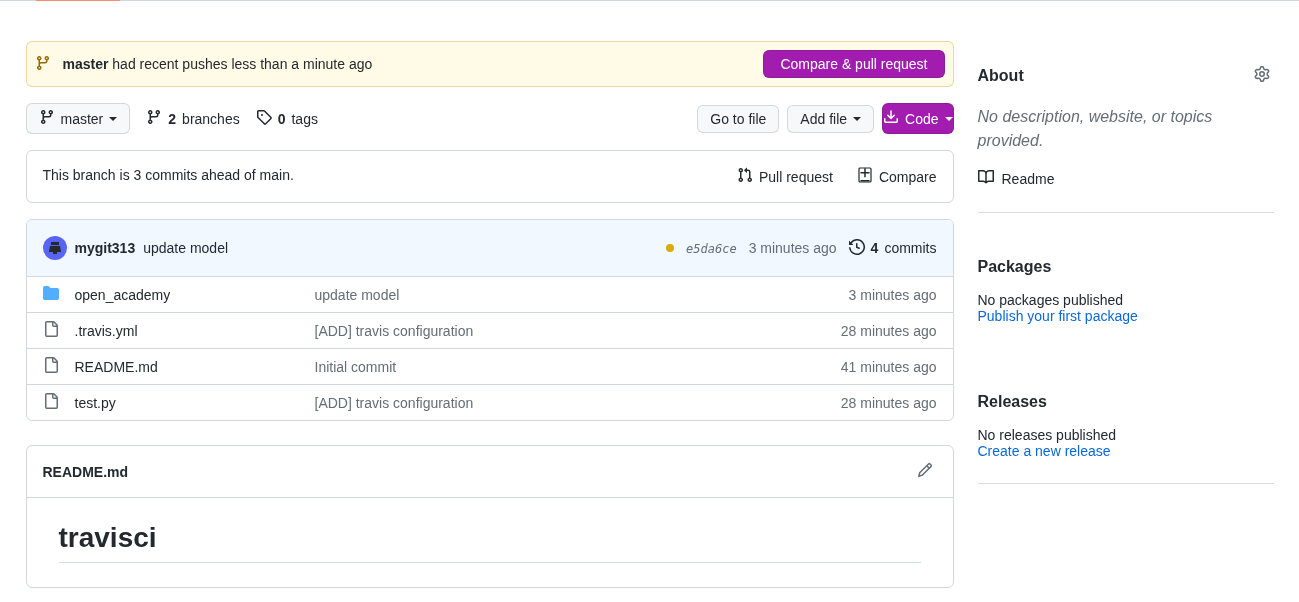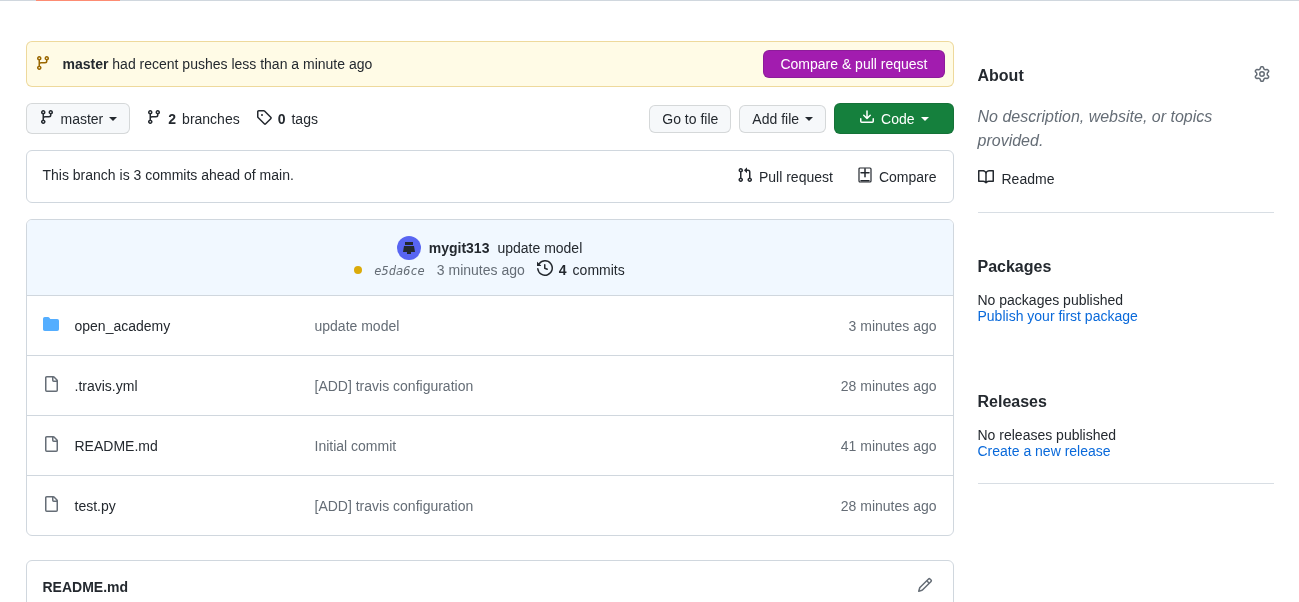--- a/index.html
+++ b/index.html
@@ -13,41 +13,41 @@
 
 .flash { display: flex; align-items: center; justify-content: space-between; padding: 8px; background: #fffbe6; border: 1px solid rgba(212,167,44,0.4); border-radius: 6px; margin-top: 24px; margin-bottom: 16px; }
 .flash-left { display: flex; align-items: center; gap: 12px; }
 .flash-text strong { font-weight: 600; }
 .btn-green { background: #a21caf; color: #fff; border: 1px solid rgba(27,31,36,0.15); border-radius: 6px; padding: 5px 16px; font-size: 14px; font-weight: 500; cursor: pointer; }
 
 
 .toolbar { display: flex; align-items: center; justify-content: space-between; margin-bottom: 16px; }
 .toolbar-left, .toolbar-right { display: flex; align-items: center; gap: 16px; }
 .btn { display: inline-flex; align-items: center; gap: 6px; background: #f6f8fa; border: 1px solid rgba(27,31,36,0.15); border-radius: 6px; padding: 5px 12px; font-size: 14px; font-weight: 500; cursor: pointer; color: #24292f; }
-.btn-code { background: #15803d; color: #fff; padding: 5px 24px; }
+.btn-code { background: #a21caf; color: #fff; padding: 5px 0; }
 .link-muted { color: #24292f; text-decoration: none; display: inline-flex; align-items: center; gap: 6px; }
 .link-muted strong { font-weight: 600; }
 
 
 .branch-info { border: 1px solid #d0d7de; border-radius: 6px; padding: 16px; margin-bottom: 16px; display: flex; align-items: flex-start; justify-content: space-between; }
 .branch-info-right { display: flex; gap: 24px; }
 .branch-link { display: inline-flex; align-items: center; gap: 6px; color: #24292f; text-decoration: none; }
 
 
 .box { border: 1px solid #d0d7de; border-radius: 6px; overflow: hidden; margin-bottom: 24px; }
-.box-header { background: #f1f8ff; border-bottom: 1px solid #d0d7de; padding: 16px; display: flex; align-items: center; justify-content: space-between; flex-direction: column; }
+.box-header { background: #f1f8ff; border-bottom: 1px solid #d0d7de; padding: 16px; display: flex; align-items: center; justify-content: space-between; }
 .commit-left { display: flex; align-items: center; gap: 8px; }
 .avatar { width: 24px; height: 24px; border-radius: 50%; background: #5865f2; display: flex; align-items: center; justify-content: center; }
 .commit-author { font-weight: 600; }
 .commit-msg { color: #24292f; }
 .commit-right { display: flex; align-items: center; gap: 12px; color: #656d76; }
 .commit-sha { font-family: ui-monospace, SFMono-Regular, monospace; font-size: 12px; font-style: italic; }
 .status-dot { width: 8px; height: 8px; border-radius: 50%; background: #dbab0a; display: inline-block; }
 
-.file-row { display: flex; align-items: center; padding: 20px 16px; border-bottom: 1px solid #d0d7de; }
+.file-row { display: flex; align-items: center; padding: 8px 16px; border-bottom: 1px solid #d0d7de; }
 .file-row:last-child { border-bottom: none; }
 .file-icon { width: 16px; margin-right: 16px; color: #656d76; }
 .folder-icon { color: #54aeff; }
 .file-name { width: 240px; }
 .file-name a { color: #24292f; text-decoration: none; }
 .file-msg { flex: 1; color: #656d76; }
 .file-msg a { color: #656d76; text-decoration: none; }
 .file-time { color: #656d76; text-align: right; }
 
 

